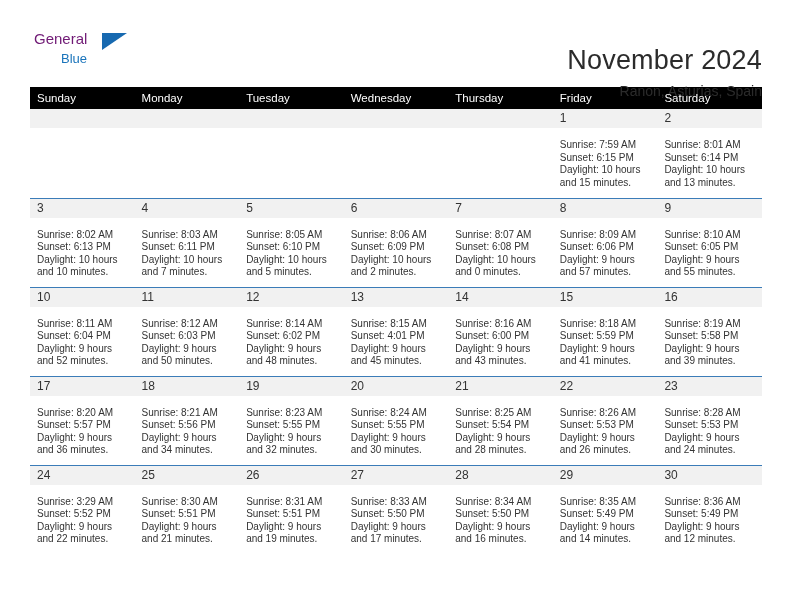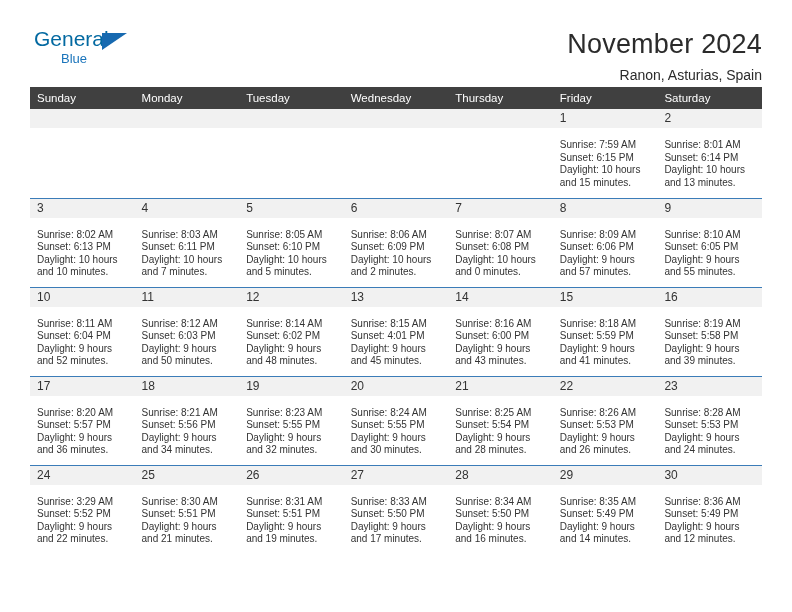--- a/index.html
+++ b/index.html
@@ -26,22 +26,22 @@
     padding: 28px 30px 0 30px;
     height: 75px;
   }
   .brand {
     position: relative;
     width: 130px;
     height: 48px;
     padding-left: 4px;
   }
   .brand-general {
-    font-size: 21px;
-    color: #0369a1;
+    font-size: 15px;
+    color: #701a75;
     letter-spacing: 0px;
     line-height: 22px;
     display: block;
   }
   .brand-blue {
     font-size: 13px;
     color: #1a74bb;
     line-height: 22px;
     display: block;
     margin-left: 27px;
@@ -53,20 +53,21 @@
     top: 5px;
     width: 0;
     height: 0;
     border-left: 25px solid #1769b0;
     border-bottom: 17px solid transparent;
   }
 
   .titles {
     text-align: right;
     padding-top: 0px;
+    margin-top: 16px;
   }
   .cal-title {
     font-size: 27px;
     font-weight: normal;
     color: #2b2b2b;
     line-height: 33px;
     letter-spacing: 0.2px;
   }
   .cal-sub {
     font-size: 14px;
@@ -79,21 +80,21 @@
   .cal-wrap {
     margin: 12px 30px 0 30px;
     width: 732px;
   }
   table.cal {
     width: 732px;
     border-collapse: collapse;
     table-layout: fixed;
   }
   table.cal th {
-    background: #404040;
+    background: #000000;
     color: #ffffff;
     font-size: 11.5px;
     font-weight: normal;
     text-align: left;
     padding: 5px 0 5px 7px;
     height: 21px;
     border: none;
   }
   table.cal td {
     vertical-align: top;

